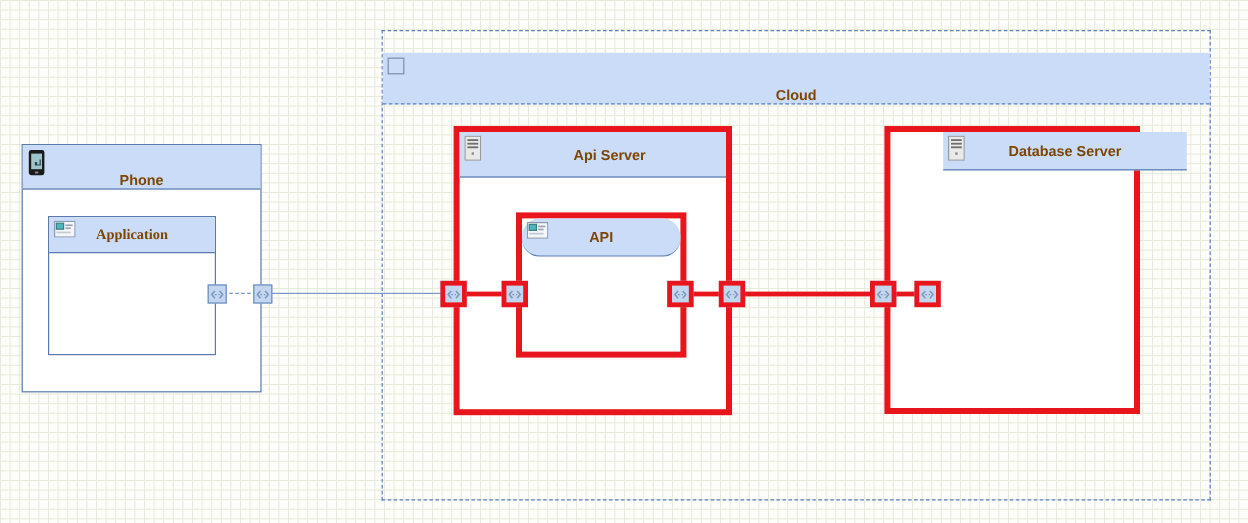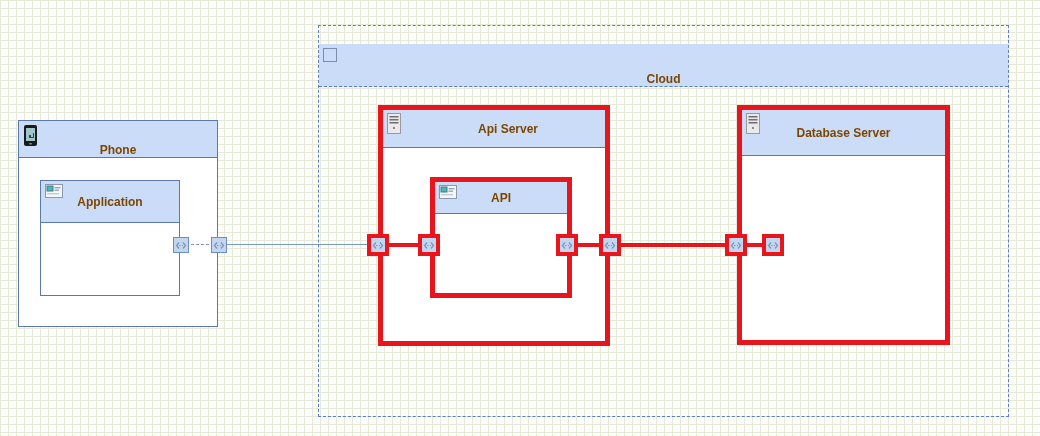--- a/index.html
+++ b/index.html
@@ -48,27 +48,27 @@
   .node-header{
     position:absolute;left:0;top:0;width:100%;
     background:var(--header-fill);border-bottom:1px solid var(--node-border);
     display:flex;align-items:center;justify-content:center;
   }
   .hdr-icon{position:absolute;left:4px;top:3px;}
   
   .phone{left:18px;top:120px;width:200px;height:207px;}
   .phone .node-header{height:37px;align-items:flex-end;}
   .application{left:40px;top:180px;width:140px;height:116px;}
-  .application .node-header{height:42px;}
+  .application .node-header{height:30px;font-family:Liberation Serif, serif;}
   .api-server{left:378px;top:105px;width:232px;height:241px;}
   .api-server .node-header{height:38px;padding-left:28px;}
   .api{left:430px;top:177px;width:142px;height:121px;}
-  .api .node-header{height:32px;}
+  .api .node-header{height:32px;border-radius:15px;}
   .database-server{left:737px;top:105px;width:213px;height:240px;}
-  .database-server .node-header{height:46px;}
+  .database-server .node-header{height:32px;margin-left:44px;}
   .database{left:772px;top:170px;width:143px;height:127px;}
   .database .node-header{height:38px;}
   
   .marker-badge{
     position:absolute;right:0;top:0;width:20px;height:20px;
     background:#dd0f0f;color:#fff;font-size:15px;font-weight:bold;
     display:flex;align-items:center;justify-content:center;z-index:3;
     font-family:"Liberation Serif",serif;
   }
   

